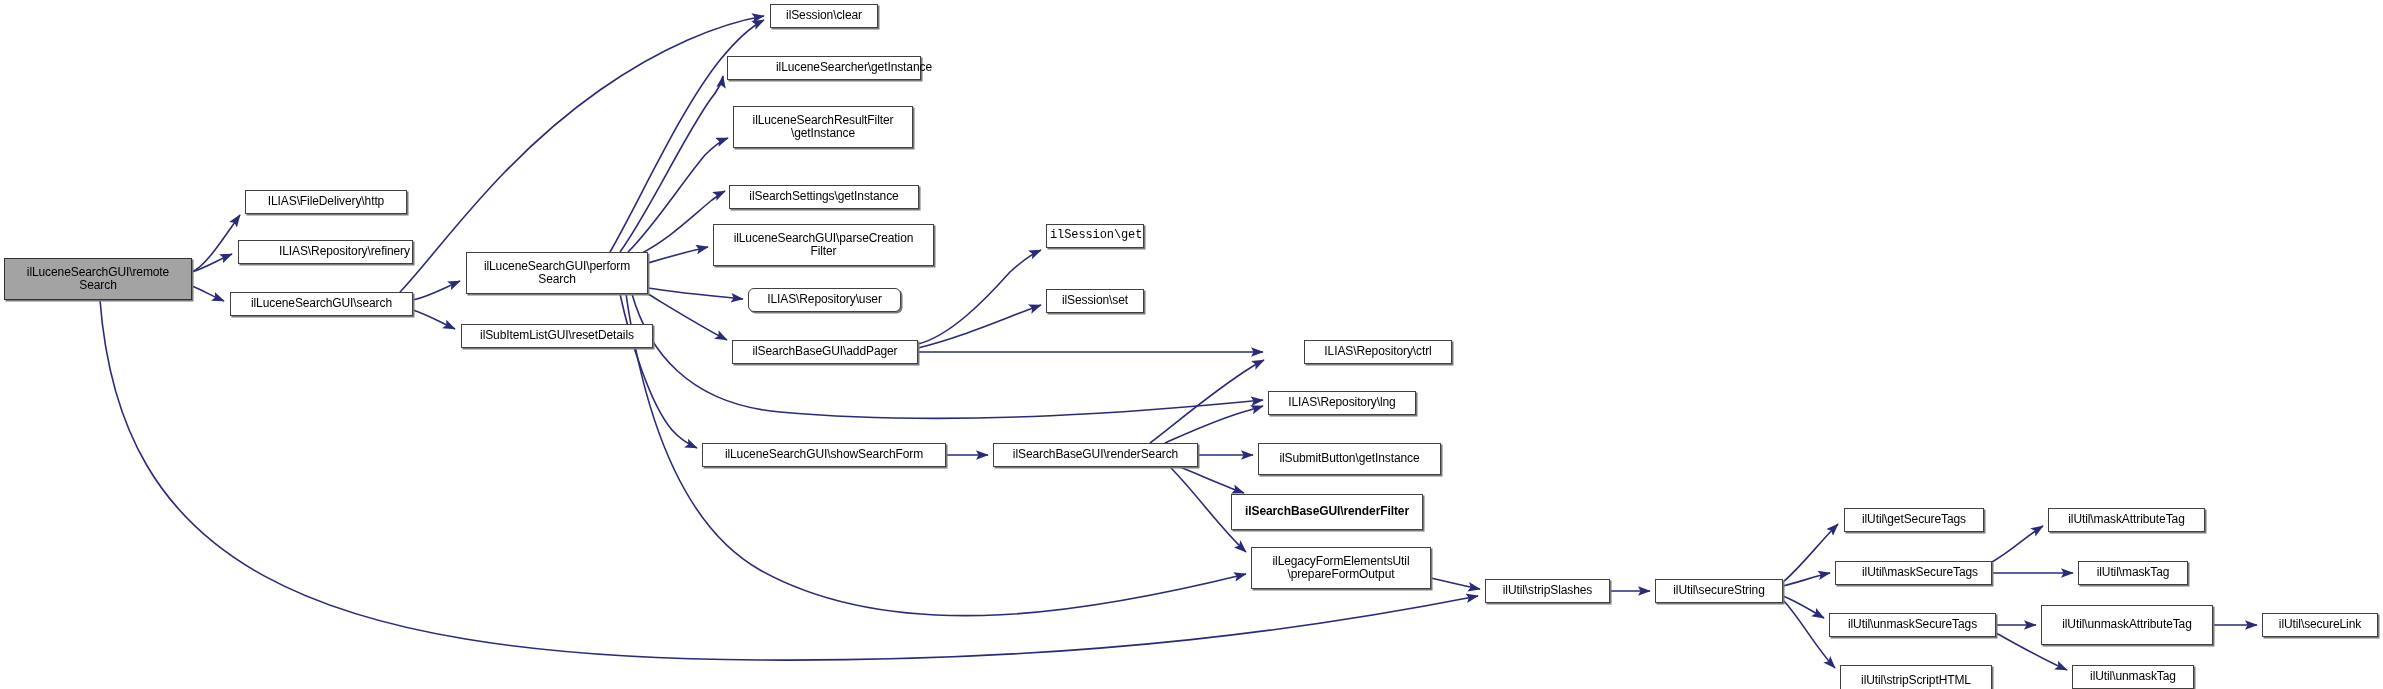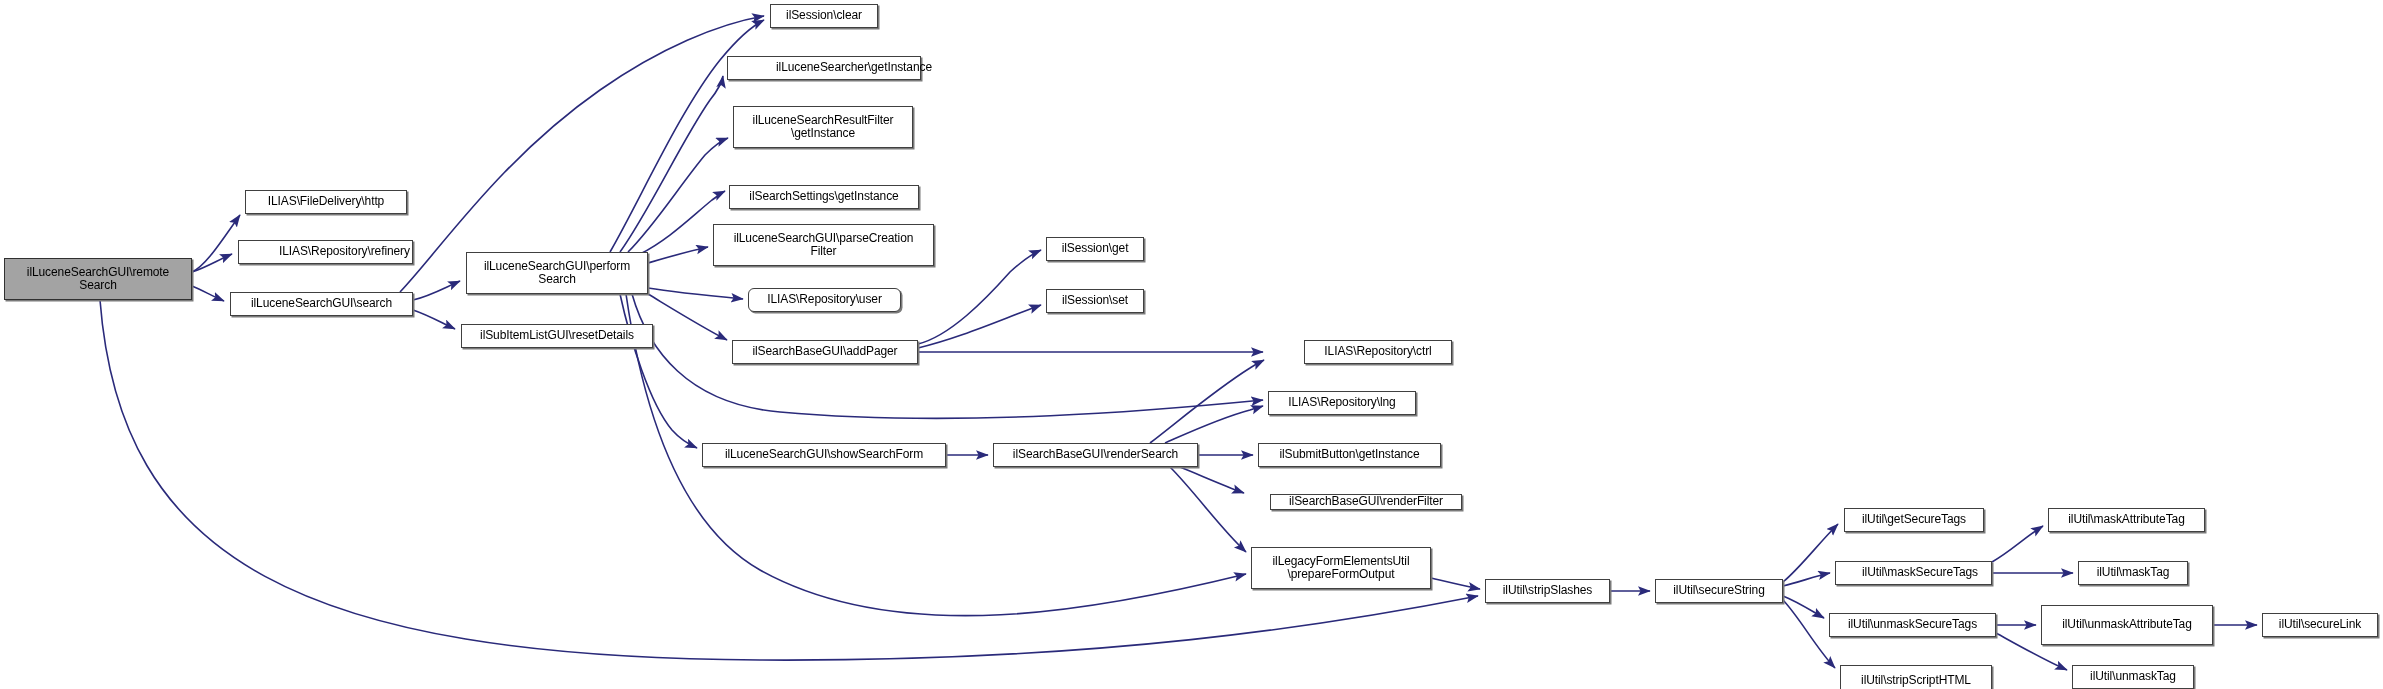--- a/index.html
+++ b/index.html
@@ -106,28 +106,28 @@
       <div class="node" style="left: 461px; top: 324px; width: 192px; height: 24px;"><span class="node-label">ilSubItemListGUI\resetDetails</span></div>
       <div class="node" style="left: 770px; top: 4px; width: 108px; height: 24px;"><span class="node-label">ilSession\clear</span></div>
       <div class="node" style="left: 727px; top: 56px; width: 194px; height: 24px; padding-left: 48px;"><span class="node-label">ilLuceneSearcher\getInstance</span></div>
       <div class="node" style="left: 733px; top: 106px; width: 180px; height: 42px;"><span class="node-label">ilLuceneSearchResultFilter
 \getInstance</span></div>
       <div class="node" style="left: 729px; top: 174px; width: 190px; height: 24px; margin-top: 11px;"><span class="node-label">ilSearchSettings\getInstance</span></div>
       <div class="node" style="left: 713px; top: 224px; width: 221px; height: 42px;"><span class="node-label">ilLuceneSearchGUI\parseCreation
 Filter</span></div>
       <div class="node" style="left: 748px; top: 288px; width: 153px; height: 24px; border-radius: 6px;"><span class="node-label">ILIAS\Repository\user</span></div>
       <div class="node" style="left: 732px; top: 340px; width: 186px; height: 24px;"><span class="node-label">ilSearchBaseGUI\addPager</span></div>
-      <div class="node" style="left: 1046px; top: 237px; width: 98px; height: 24px;"><span class="node-label">ilSession\get</span></div>
+      <div class="node" style="left: 1046px; top: 224px; width: 98px; height: 24px; font-family: Liberation Mono, monospace;"><span class="node-label">ilSession\get</span></div>
       <div class="node" style="left: 1046px; top: 289px; width: 98px; height: 24px;"><span class="node-label">ilSession\set</span></div>
       <div class="node" style="left: 1268px; top: 340px; width: 148px; height: 24px; margin-left: 36px;"><span class="node-label">ILIAS\Repository\ctrl</span></div>
       <div class="node" style="left: 1268px; top: 391px; width: 148px; height: 24px;"><span class="node-label">ILIAS\Repository\lng</span></div>
       <div class="node" style="left: 702px; top: 443px; width: 244px; height: 24px;"><span class="node-label">ilLuceneSearchGUI\showSearchForm</span></div>
       <div class="node" style="left: 993px; top: 443px; width: 205px; height: 24px;"><span class="node-label">ilSearchBaseGUI\renderSearch</span></div>
-      <div class="node" style="left: 1258px; top: 443px; width: 183px; height: 24px;"><span class="node-label">ilSubmitButton\getInstance</span></div>
-      <div class="node" style="left: 1270px; top: 494px; width: 192px; height: 16px;"><span class="node-label">ilSearchBaseGUI\renderFilter</span></div>
+      <div class="node" style="left: 1258px; top: 443px; width: 183px; height: 32px;"><span class="node-label">ilSubmitButton\getInstance</span></div>
+      <div class="node" style="left: 1231px; top: 494px; width: 192px; height: 36px; font-weight: bold;"><span class="node-label">ilSearchBaseGUI\renderFilter</span></div>
       <div class="node" style="left: 1251px; top: 547px; width: 180px; height: 42px;"><span class="node-label">ilLegacyFormElementsUtil
 \prepareFormOutput</span></div>
       <div class="node" style="left: 1485px; top: 579px; width: 125px; height: 24px;"><span class="node-label">ilUtil\stripSlashes</span></div>
       <div class="node" style="left: 1655px; top: 579px; width: 128px; height: 24px;"><span class="node-label">ilUtil\secureString</span></div>
       <div class="node" style="left: 1844px; top: 508px; width: 140px; height: 24px;"><span class="node-label">ilUtil\getSecureTags</span></div>
       <div class="node" style="left: 1835px; top: 561px; width: 157px; height: 24px; padding-left: 16px;"><span class="node-label">ilUtil\maskSecureTags</span></div>
       <div class="node" style="left: 1829px; top: 613px; width: 167px; height: 24px;"><span class="node-label">ilUtil\unmaskSecureTags</span></div>
       <div class="node" style="left: 1840px; top: 665px; width: 152px; height: 32px;"><span class="node-label">ilUtil\stripScriptHTML</span></div>
       <div class="node" style="left: 2048px; top: 508px; width: 157px; height: 24px;"><span class="node-label">ilUtil\maskAttributeTag</span></div>
       <div class="node" style="left: 2078px; top: 561px; width: 110px; height: 24px;"><span class="node-label">ilUtil\maskTag</span></div>

